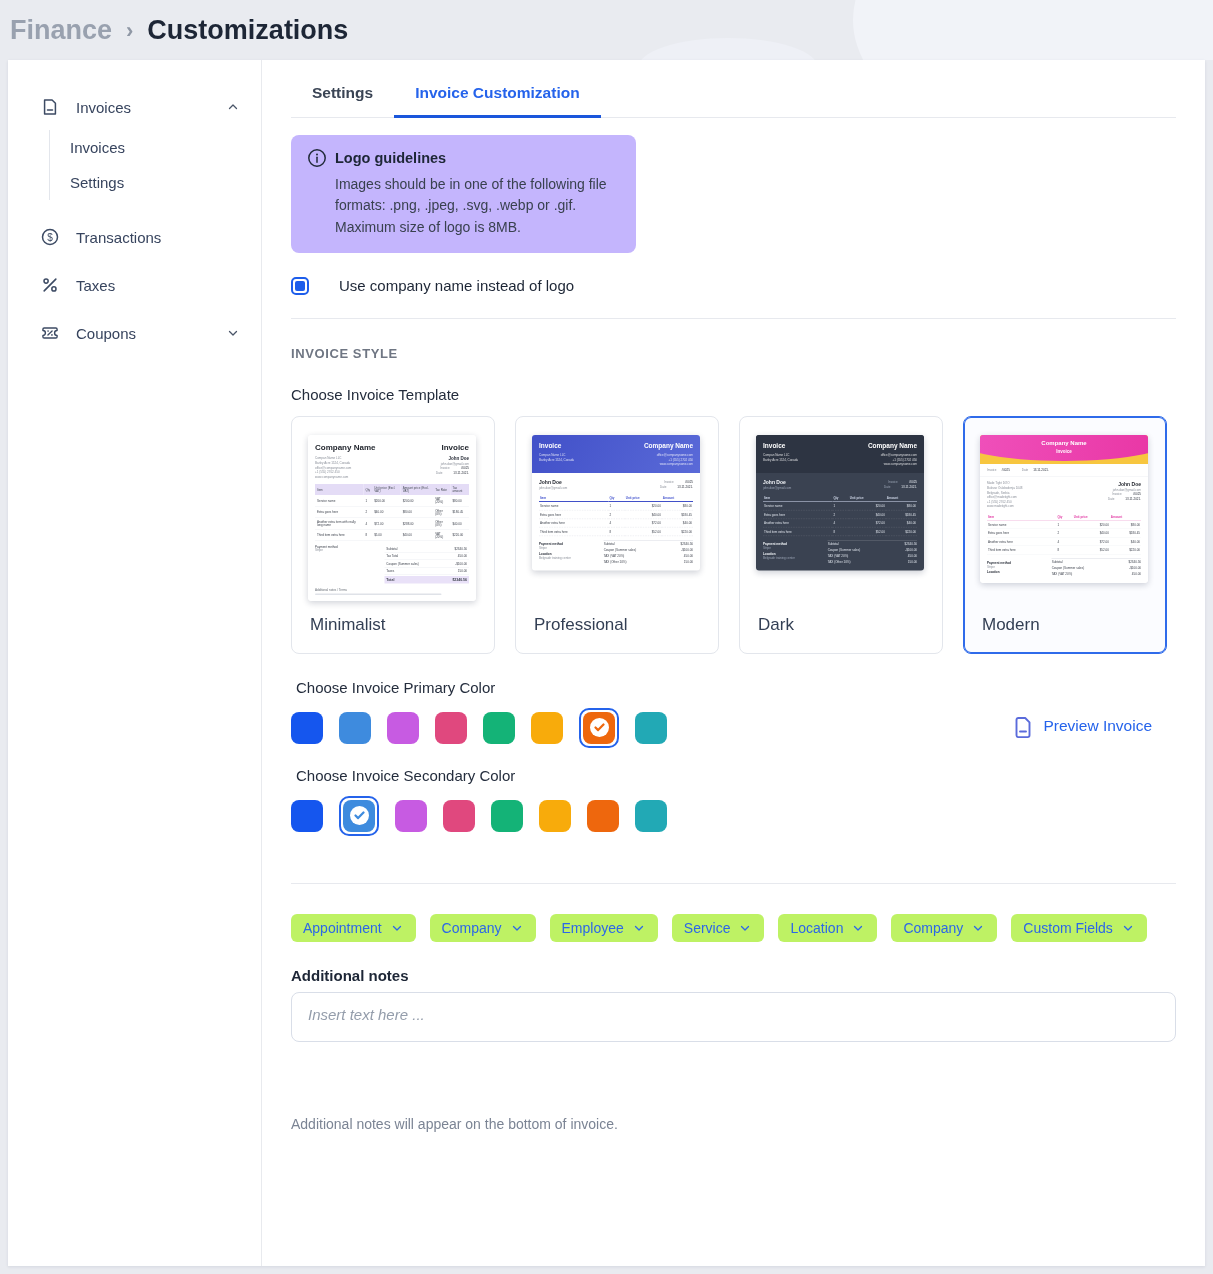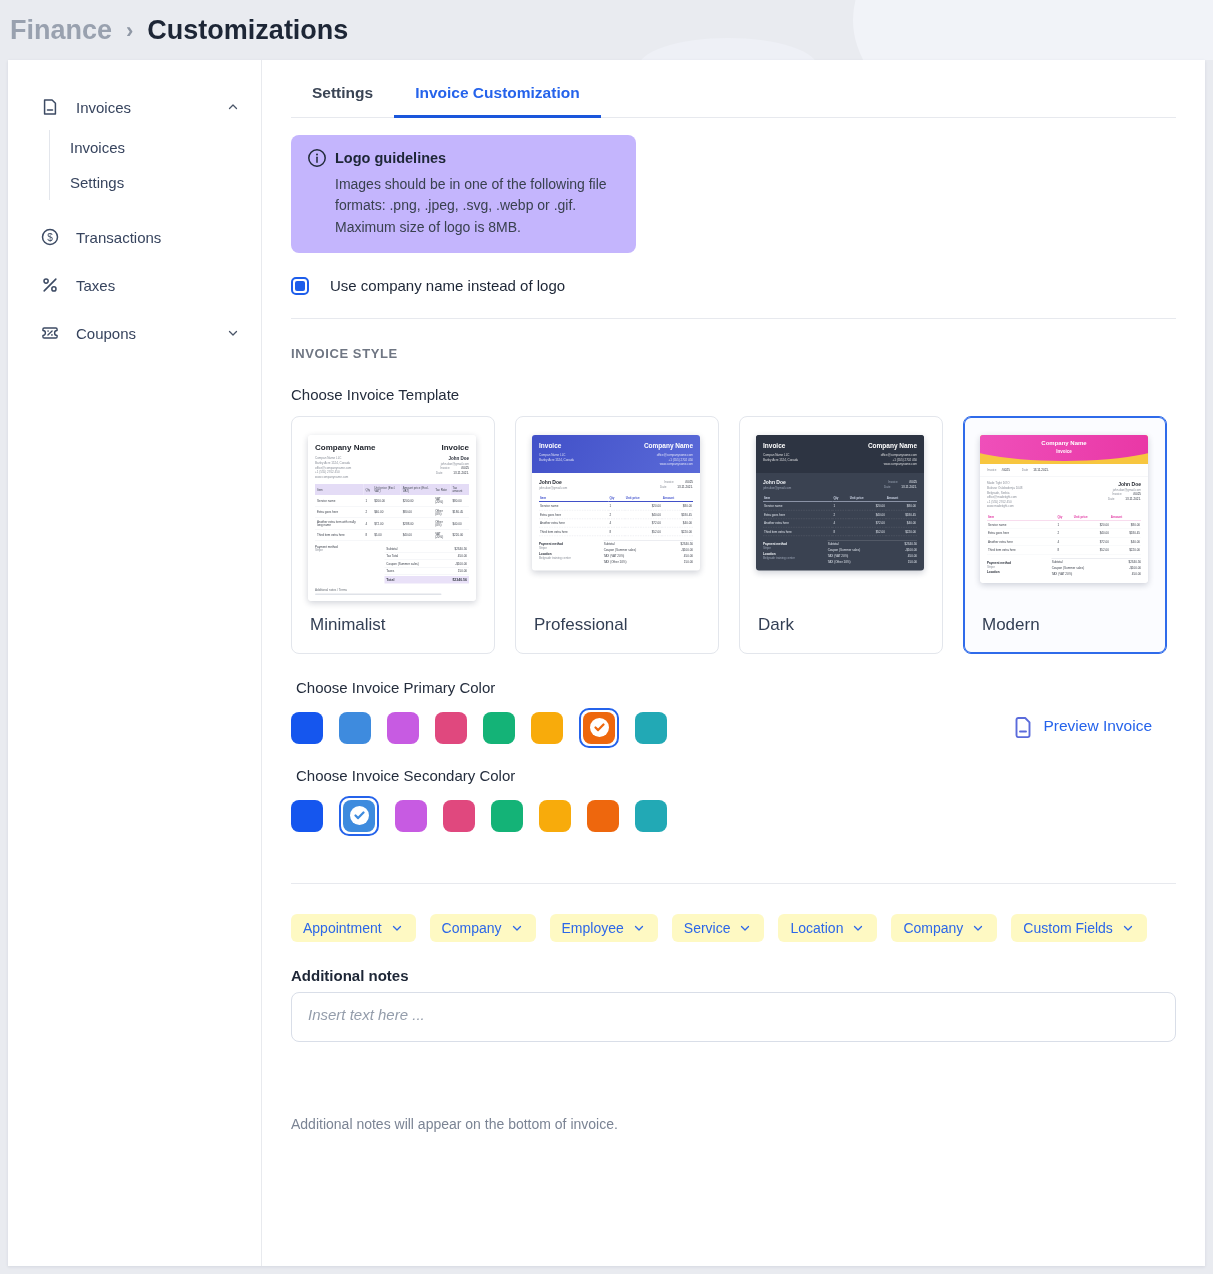--- a/index.html
+++ b/index.html
@@ -41,21 +41,21 @@
   .dropzone { width:205px; height:130px; border:1px dashed #9aa3b1; border-radius:5px; padding:7px; cursor:pointer; }
   .dropzone-inner { width:100%; height:100%; background:#e9effc; border-radius:4px; display:flex; flex-direction:column; align-items:center; justify-content:center; gap:6px; text-align:center; padding:0 14px; }
   .dz-text { font-size:14.5px; color:#28324a; line-height:1.45; }
   .dz-link { color:#2563eb; cursor:pointer; }
 
   .guidelines { width:345px; background:#c4b5fd; border-radius:8px; padding:13px 16px 15px; }
   .g-title-row { display:flex; align-items:center; gap:8px; }
   .g-title { font-size:14.5px; font-weight:700; color:#1d2636; }
   .g-body { margin-top:6px; margin-left:28px; font-size:14px; color:#39414f; line-height:1.52; max-width:282px; }
 
-  .checkbox-row { margin-top:24px; display:flex; align-items:center; gap:21px; cursor:pointer; }
+  .checkbox-row { margin-top:24px; display:flex; align-items:center; gap:30px; cursor:pointer; }
   .cbx { width:18px; height:18px; border:2px solid #1d5deb; border-radius:5px; background:#fff; display:flex; align-items:center; justify-content:center; }
   .cbx-inner { width:10px; height:10px; background:#1d5deb; border-radius:2px; }
   .cbx-label { font-size:15px; color:#1d2636; }
 
   .divider { height:1px; background:#e7e9ee; }
   .div1 { margin-top:23px; }
   .div2 { margin-top:47px; }
 
   .choose-label { margin-top:25px; font-size:15px; color:#242d3d; font-weight:500; }
 
@@ -144,21 +144,21 @@
   .swatch-sel { width:40px; height:40px; border:2px solid #2563eb; border-radius:10px; padding:2px; cursor:pointer; }
   .swatch-sel .swatch { width:32px; height:32px; display:flex; align-items:center; justify-content:center; }
   .chk-circle { width:19px; height:19px; background:#fff; border-radius:50%; display:flex; align-items:center; justify-content:center; }
   .spacer { flex:1; }
   .preview-link { display:flex; align-items:flex-start; gap:10px; margin-right:24px; cursor:pointer; }
   .preview-link span { color:#2563eb; font-size:15.5px; font-weight:500; }
   .sec-label { margin-top:19px; }
 
   
   .chips-row { margin-top:30px; display:flex; gap:14px; }
-  .chip { height:28px; display:flex; align-items:center; gap:8px; padding:0 12px; background:#fef9c3; border-radius:6px; color:#2c67e8; font-size:14px; cursor:pointer; }
+  .chip { height:28px; display:flex; align-items:center; gap:8px; padding:0 12px; background:#bef264; border-radius:6px; color:#2c67e8; font-size:14px; cursor:pointer; }
   .chip svg { margin-top:1px; }
 
   
   .notes-label { margin-top:25px; font-size:15px; font-weight:600; color:#1d2636; }
   .notes-area { margin-top:8px; width:100%; height:50px; border:1px solid #d9dee8; border-radius:8px; padding:13px 16px; font-size:15px; font-family:"Liberation Sans",sans-serif; color:#39414f; resize:none; outline:none; }
   .notes-area::placeholder { font-style:italic; color:#949dab; }
   .footnote { margin-top:70px; font-size:14px; color:#7b8494; }
 </style>
 </head>
 <body>

